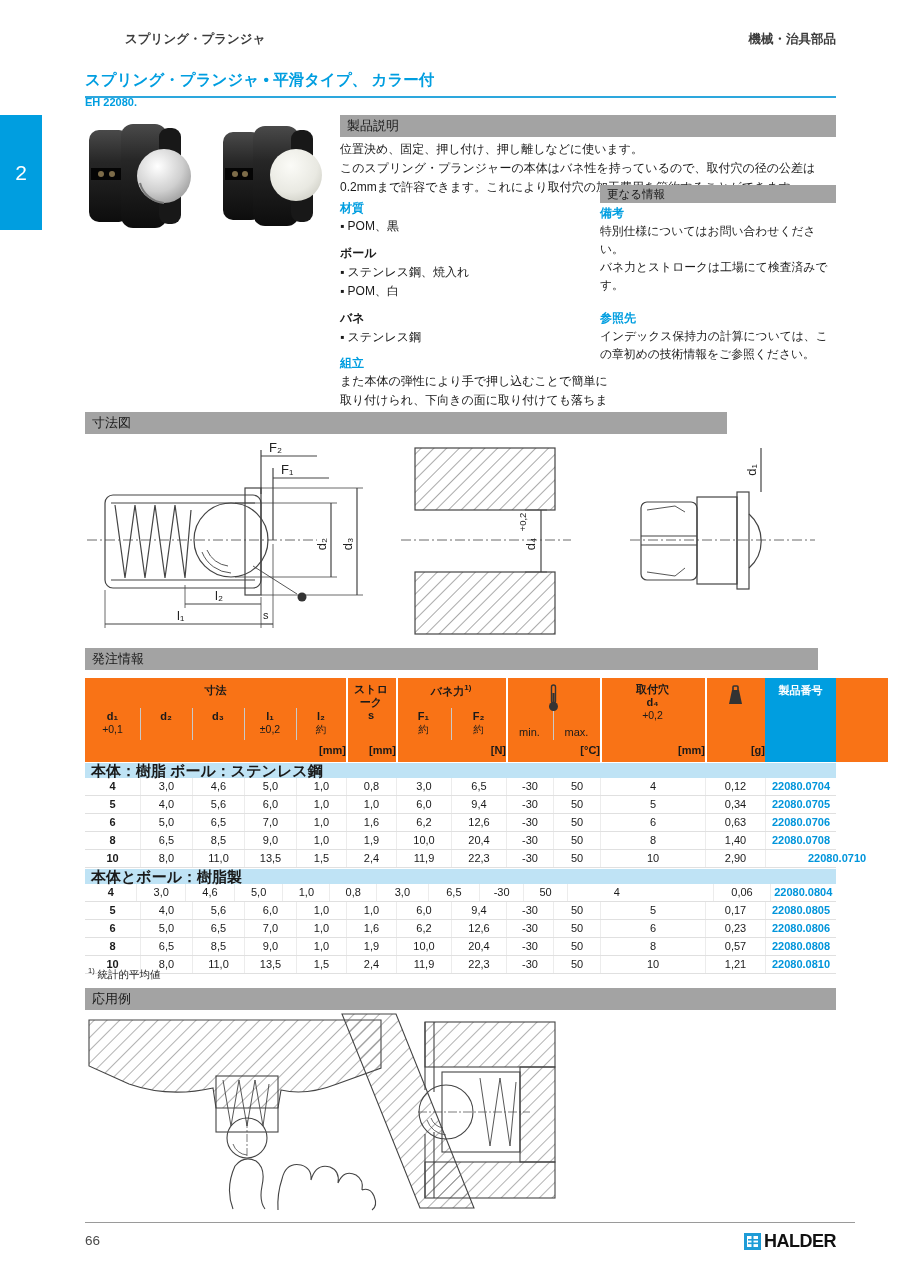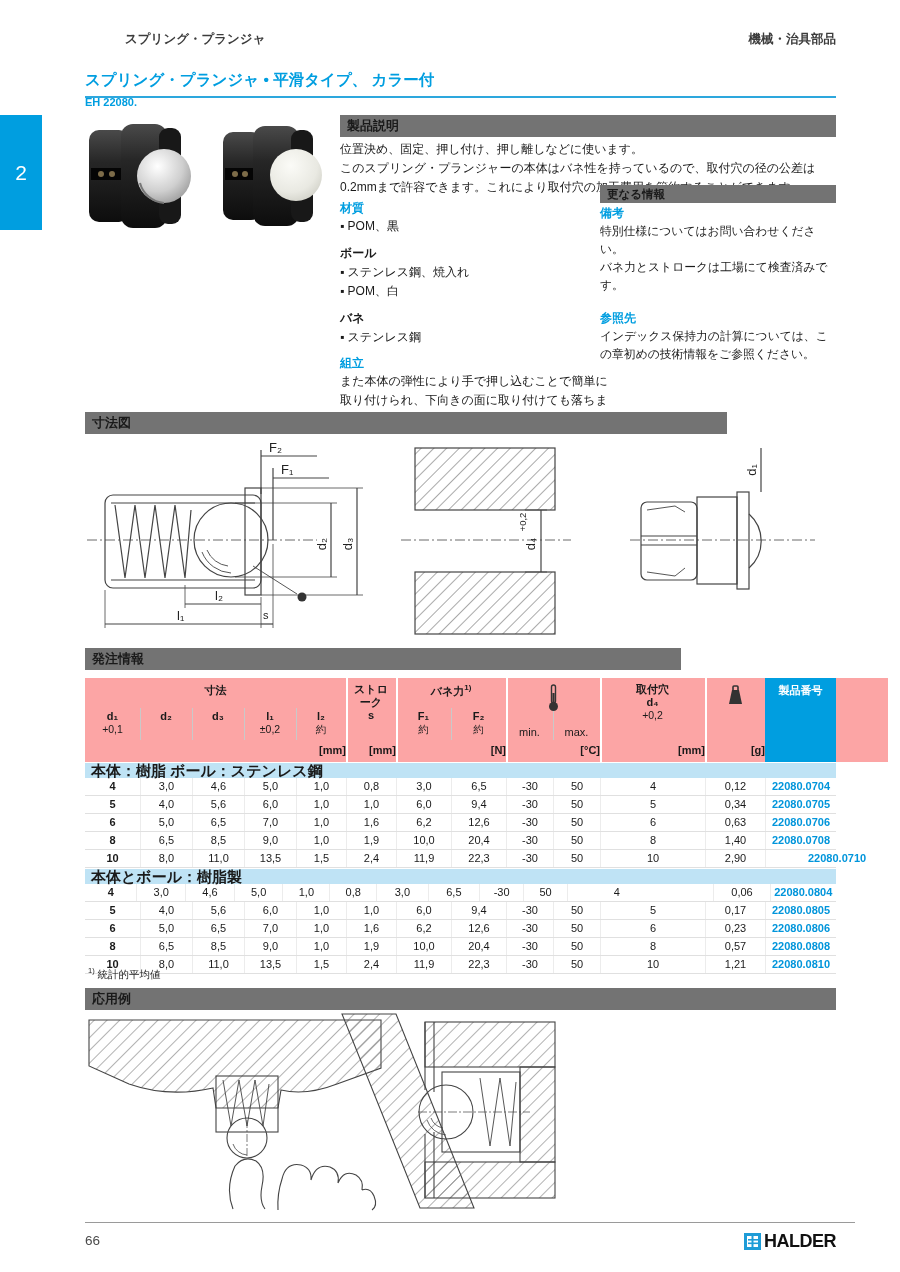--- a/index.html
+++ b/index.html
@@ -13,40 +13,40 @@
   
   .title{position:absolute;left:85px;top:70px;width:751px;font-size:15.5px;font-weight:bold;color:#009EE0;
          border-bottom:2px solid #2da7dd;padding-bottom:5px;}
   .eh-code{position:absolute;left:85px;top:96px;font-size:11px;font-weight:bold;color:#009EE0;}
 
   
   .side-tab{position:absolute;left:0;top:115px;width:42px;height:115px;background:#009EE0;color:#fff;
             display:flex;align-items:center;justify-content:center;font-size:21px;}
 
   
-  .bar{position:absolute;height:22px;background:#737373;font-size:13px;font-weight:bold;line-height:22px;
+  .bar{position:absolute;height:22px;background:#a3a3a3;font-size:13px;font-weight:normal;line-height:22px;
        padding-left:7px;box-sizing:border-box;}
   .bar-desc{left:340px;top:115px;width:496px;}
   .bar-dim{left:85px;top:412px;width:642px;}
-  .bar-order{left:85px;top:648px;width:596px;}
+  .bar-order{left:85px;top:648px;width:733px;}
   .bar-app{left:85px;top:988px;width:751px;}
   .bar-info{left:600px;top:185px;width:236px;height:18px;font-size:11.5px;line-height:18px;}
 
   .txt{font-size:12px;line-height:19px;}
   .desc-text{position:absolute;left:340px;top:140px;width:500px;}
   .blue-h{font-size:12px;font-weight:bold;color:#009EE0;}
   .mat-col{position:absolute;left:340px;top:200px;width:250px;}
   .mat-label{font-weight:bold;margin-top:8px;}
   .asm-col{position:absolute;left:340px;top:355px;width:268px;}
   .info-col{position:absolute;left:600px;top:205px;width:238px;}
   .info-col .txt{font-size:11.8px;line-height:18px;}
 
   
   .tbl{position:absolute;left:85px;top:678px;width:751px;}
-  .thead{position:relative;width:803px;height:84px;background:#fca5a5;font-size:11px;}
+  .thead{position:relative;width:803px;height:84px;background:#f97316;font-size:11px;}
   .thead .abs{position:absolute;text-align:center;}
   .gsep{position:absolute;top:0;width:2px;height:84px;background:#fff;}
   .ssep{position:absolute;top:30px;width:1px;height:32px;background:#c9c9c9;}
   .bold{font-weight:bold;}
   .tol{font-weight:normal;font-size:10.5px;}
   .units{position:absolute;top:66px;font-weight:bold;text-align:right;}
   .prod-head{position:absolute;left:680px;top:0;width:71px;height:84px;background:#009EE0;color:#fff;
              font-weight:bold;text-align:center;padding-top:5px;box-sizing:border-box;}
   .tgroup-row{height:16px;line-height:16px;background:#BFE3F5;font-size:15px;font-weight:bold;
               padding-left:6px;box-sizing:border-box;border-top:1px solid #fff;}

